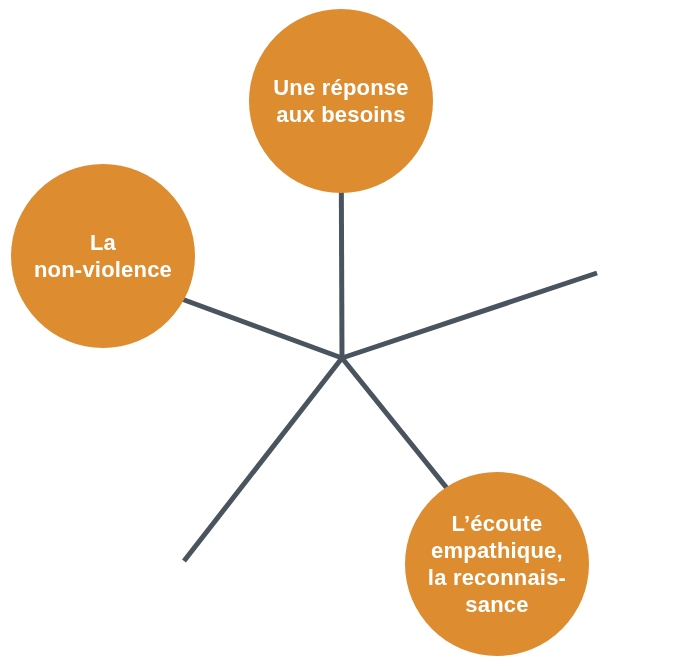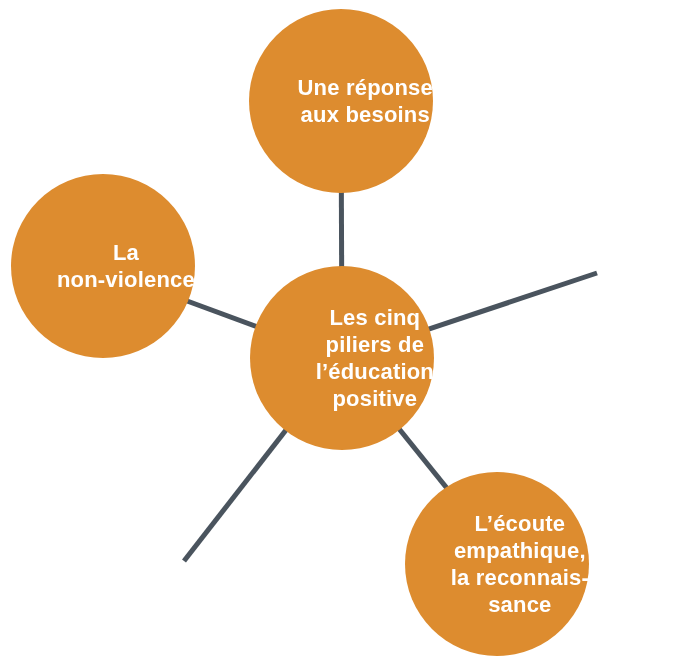--- a/index.html
+++ b/index.html
@@ -34,58 +34,52 @@
     stroke-linecap: butt;
   }
   .node {
     position: absolute;
     width: 184px;
     height: 184px;
     border-radius: 50%;
     background: var(--circle-fill);
     display: flex;
     align-items: center;
-    justify-content: flex-end;
+    justify-content: center;
     text-align: center;
   }
   .node-label {
     color: var(--text);
     font-weight: 700;
     font-size: 22px;
     line-height: 1.23;
     white-space: pre-line;
     letter-spacing: 0.2px;
   }
   
   .node-center       { left: 250px; top: 266px; }
   .node-top          { left: 249px; top: 9px;   }
-  .node-left         { left: 11px;  top: 174px; }
+  .node-left         { left: 11px;  top: 164px; }
   .node-right        { left: 505px; top: 181px; }
   .node-bottom-left  { left: 92px;  top: 469px; }
   .node-bottom-right { left: 405px; top: 472px; }
 </style>
 </head>
 <body>
 
 <div class="canvas">
 
   <svg class="connector-svg" viewBox="0 0 691 666" xmlns="http://www.w3.org/2000/svg" aria-hidden="true">
     <line class="connector" x1="342" y1="358" x2="341" y2="101"></line>
     <line class="connector" x1="342" y1="358" x2="103" y2="270"></line>
     <line class="connector" x1="342" y1="358" x2="597" y2="273"></line>
     <line class="connector" x1="342" y1="358" x2="184" y2="561"></line>
     <line class="connector" x1="342" y1="358" x2="508" y2="564"></line>
   </svg>
 
-  <div class="node node-center">
-    <span class="node-label">Les cinq
-piliers de
-l’éducation
-positive</span>
-  </div>
 
   <div class="node node-top">
     <span class="node-label">Une réponse
 aux besoins</span>
   </div>
 
 
   <div class="node node-bottom-right">
     <span class="node-label">L’écoute
 empathique,

